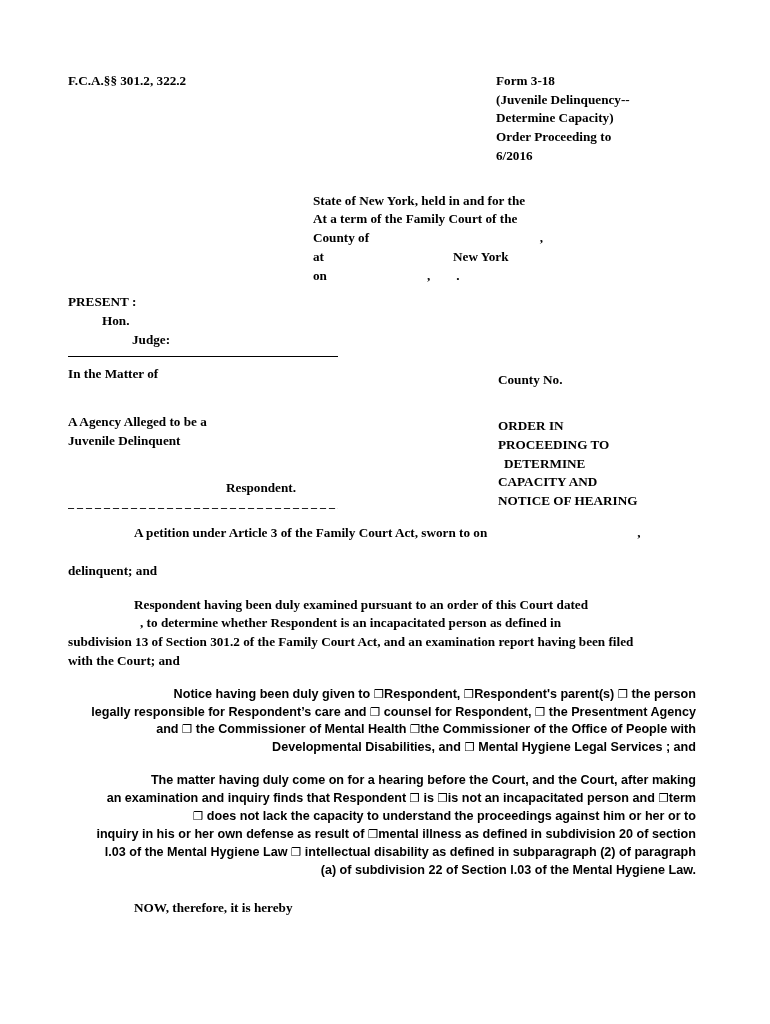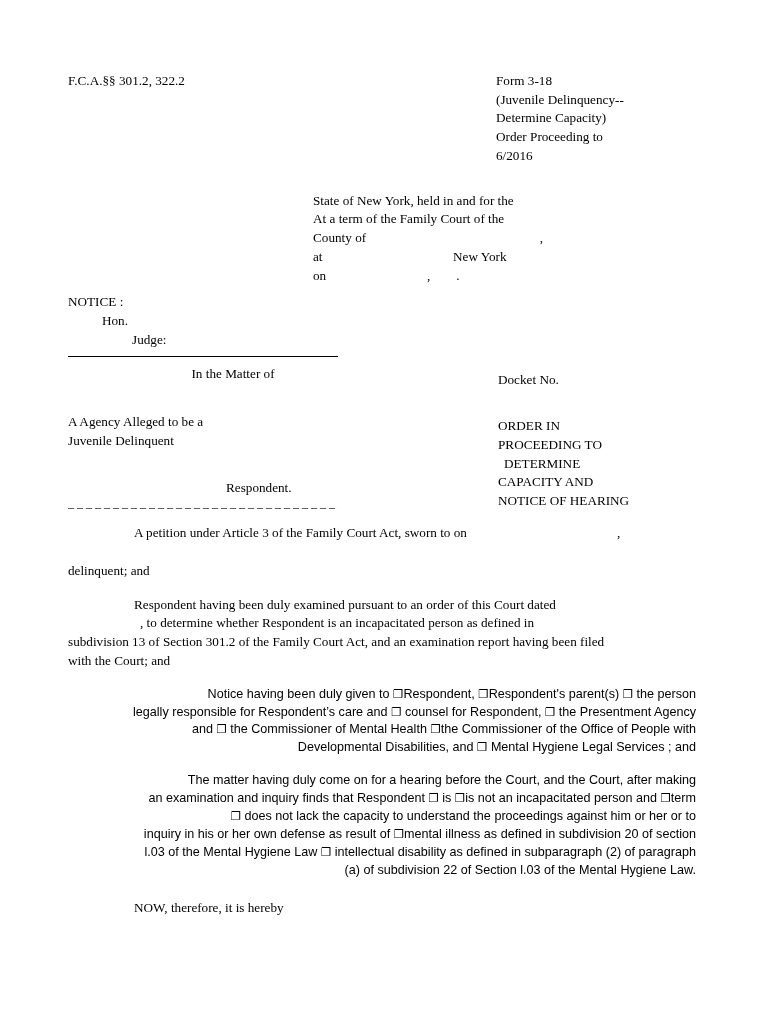--- a/index.html
+++ b/index.html
@@ -13,20 +13,21 @@
     font-family: "Liberation Serif", serif;
     color: #000000;
     position: relative;
     overflow: hidden;
   }
   .page {
     position: relative;
     width: 666px;
     height: 1024px;
     padding: 0;
+    font-weight: bold;
   }
   .doc {
     position: absolute;
     left: 68px;
     top: 72px;
     width: 628px;
     font-size: 13.2px;
     line-height: 1.42;
   }
 
@@ -154,35 +155,35 @@
         <span class="val">New York</span>
       </div>
       <div class="on-row">
         <span class="lbl">on</span>
         <span class="c1">,</span>
         <span class="c2">.</span>
       </div>
     </div>
 
     <div class="present">
-      <div>NOTICE :</div>
+      <div>PRESENT :</div>
       <div class="hon">Hon.</div>
       <div class="judge">Judge:</div>
     </div>
 
     <div class="rule"></div>
 
     <div class="caption">
       <div class="cap-left">
-        <div style="margin-top:6px;text-align:center;">In the Matter of</div>
+        <div style="margin-top:6px;">In the Matter of</div>
         <div style="margin-top:30px;">A Agency Alleged to be a</div>
         <div>Juvenile Delinquent</div>
       </div>
       <div class="cap-right">
-        <div style="margin-top:6px;">Docket No.</div>
+        <div style="margin-top:6px;">County No.</div>
         <div class="ttl" style="margin-top:28px;">ORDER IN</div>
         <div>PROCEEDING TO</div>
         <div class="indent1">DETERMINE</div>
         <div>CAPACITY AND</div>
         <div>NOTICE OF HEARING</div>
       </div>
     </div>
 
     <div class="respondent">Respondent.</div>
 

